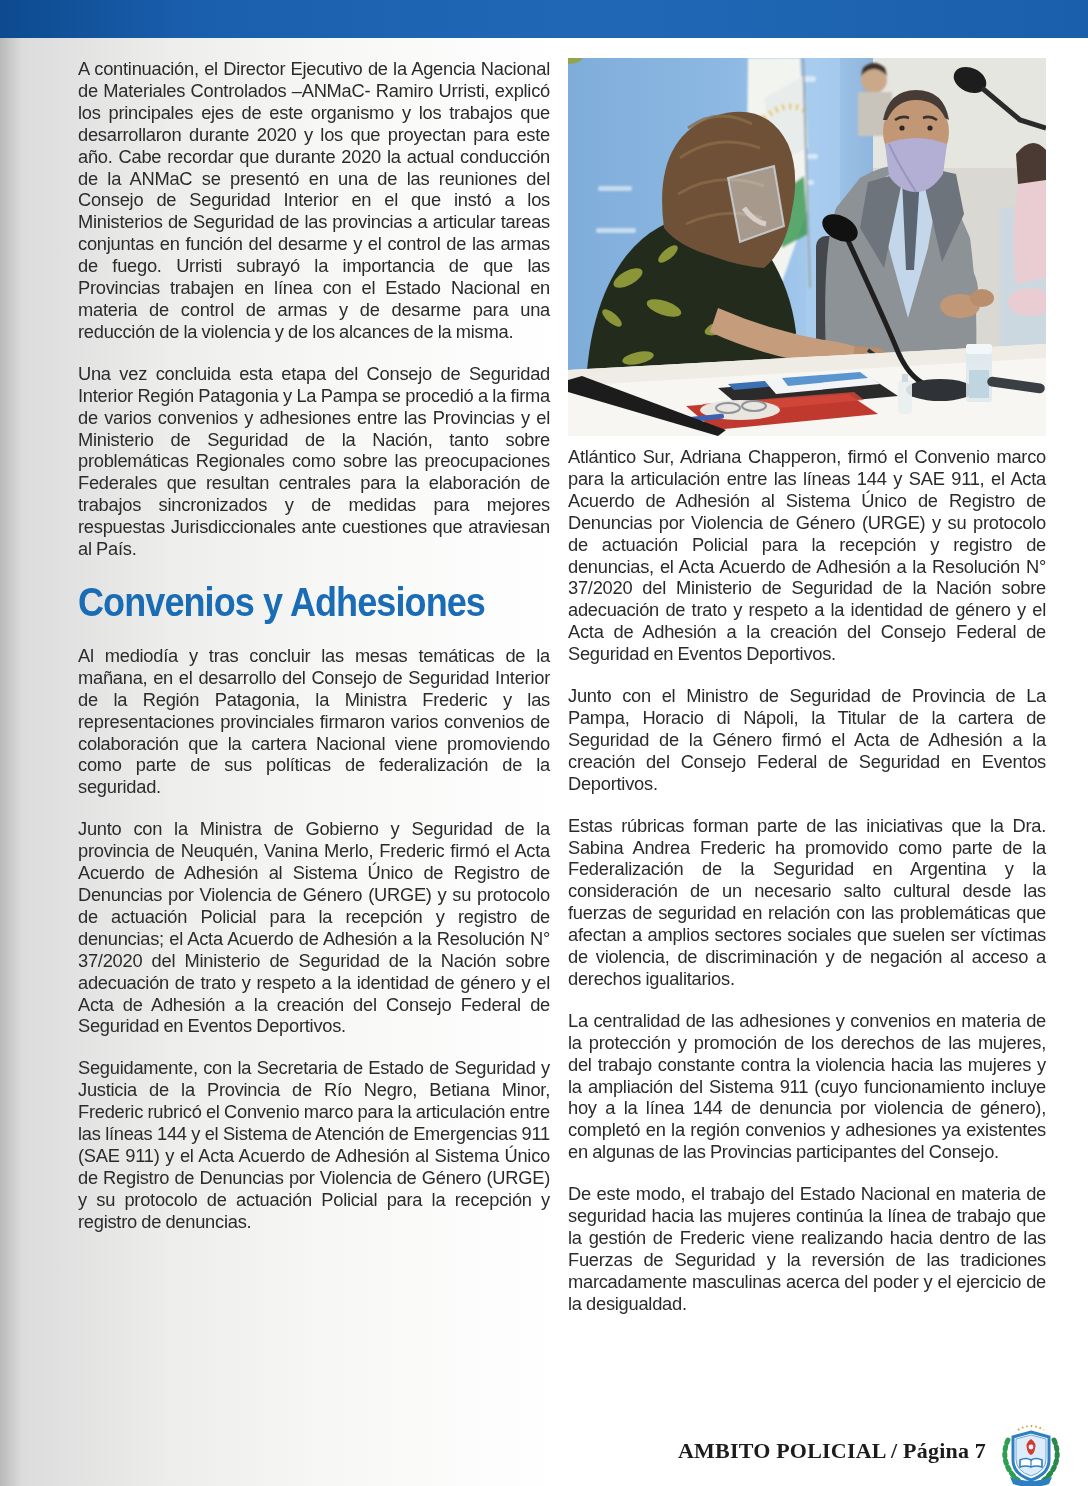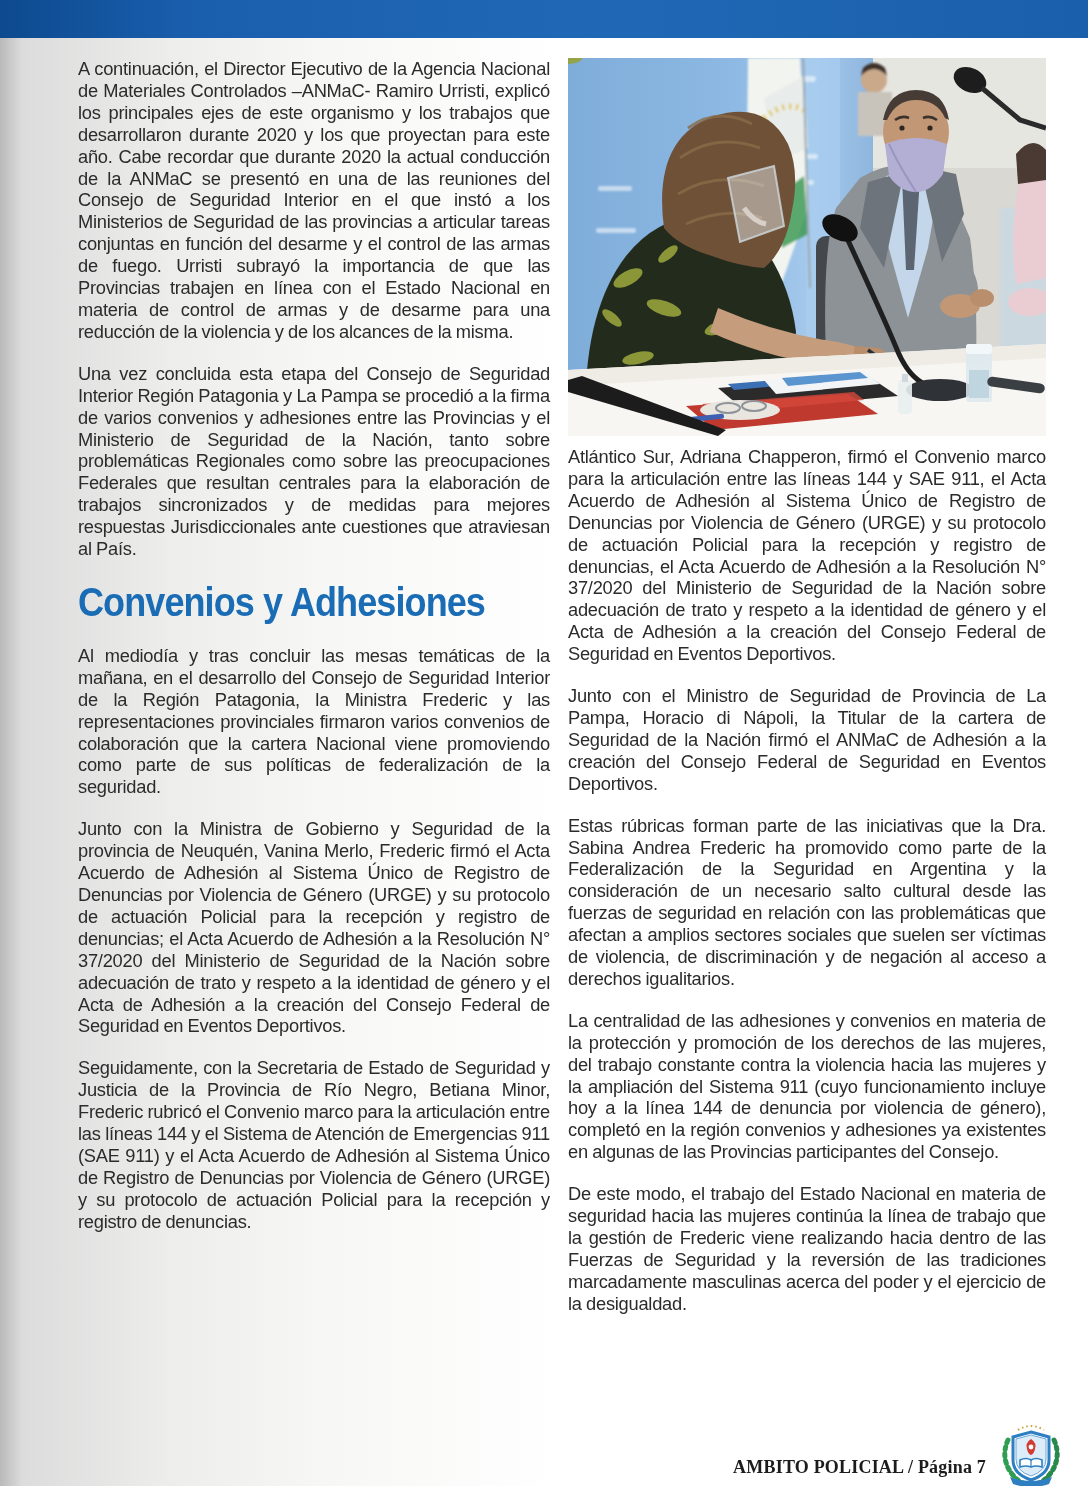--- a/index.html
+++ b/index.html
@@ -34,22 +34,22 @@
     transform:scaleX(0.9);transform-origin:left center;
   }
   figure.photo{margin:0 0 10px 0;width:478px;height:378px;}
   figure.photo svg{display:block;width:478px;height:378px;}
   .footer{
     position:absolute;right:22px;bottom:0;
     display:flex;align-items:flex-end;gap:10px;
   }
   .footer-text{
     font-family:"Liberation Serif",serif;font-weight:bold;
-    font-size:18px;color:#1c1c1c;
-    padding-bottom:8px;letter-spacing:0.2px;
+    font-size:22px;color:#1c1c1c;
+    padding-bottom:22px;letter-spacing:0.2px;
   }
   .crest{display:block;width:70px;height:64px;}
 </style>
 </head>
 <body>
 
 <div class="page">
   <div class="top-band"></div>
 
   <div class="columns">
@@ -191,21 +191,21 @@
 
           <rect x="330" y="322" width="14" height="34" rx="4" fill="#e8eef0" opacity="0.9"></rect>
           <rect x="334" y="316" width="6" height="8" fill="#cfd8dc"></rect>
 
           <rect x="420" y="318" width="58" height="10" rx="5" fill="#3a3f44" transform="rotate(8 420 318)"></rect>
 
           <polygon points="0,322 14,318 158,372 150,378 0,334" fill="#1c1c1c"></polygon>
         </svg>
       </figure>
       <p>Atlántico Sur, Adriana Chapperon, firmó el Convenio marco para la articulación entre las líneas 144 y SAE 911, el Acta Acuerdo de Adhesión al Sistema Único de Registro de Denuncias por Violencia de Género (URGE) y su protocolo de actuación Policial para la recepción y registro de denuncias, el Acta Acuerdo de Adhesión a la Resolución N° 37/2020 del Ministerio de Seguridad de la Nación sobre adecuación de trato y respeto a la identidad de género y el Acta de Adhesión a la creación del Consejo Federal de Seguridad en Eventos Deportivos.</p>
-      <p>Junto con el Ministro de Seguridad de Provincia de La Pampa, Horacio di Nápoli, la Titular de la cartera de Seguridad de la Nación firmó el ANMaC de Adhesión a la creación del Consejo Federal de Seguridad en Eventos Deportivos.</p>
+      <p>Junto con el Ministro de Seguridad de Provincia de La Pampa, Horacio di Nápoli, la Titular de la cartera de Seguridad de la Género firmó el Acta de Adhesión a la creación del Consejo Federal de Seguridad en Eventos Deportivos.</p>
       <p>Estas rúbricas forman parte de las iniciativas que la Dra. Sabina Andrea Frederic ha promovido como parte de la Federalización de la Seguridad en Argentina y la consideración de un necesario salto cultural desde las fuerzas de seguridad en relación con las problemáticas que afectan a amplios sectores sociales que suelen ser víctimas de violencia, de discriminación y de negación al acceso a derechos igualitarios.</p>
       <p>La centralidad de las adhesiones y convenios en materia de la protección y promoción de los derechos de las mujeres, del trabajo constante contra la violencia hacia las mujeres y la ampliación del Sistema 911 (cuyo funcionamiento incluye hoy a la línea 144 de denuncia por violencia de género), completó en la región convenios y adhesiones ya existentes en algunas de las Provincias participantes del Consejo.</p>
       <p>De este modo, el trabajo del Estado Nacional en materia de seguridad hacia las mujeres continúa la línea de trabajo que la gestión de Frederic viene realizando hacia dentro de las Fuerzas de Seguridad y la reversión de las tradiciones marcadamente masculinas acerca del poder y el ejercicio de la desigualdad.</p>
     </div>
   </div>
 
   <div class="footer">
     <span class="footer-text">AMBITO POLICIAL / Página 7</span>
     <span class="crest">
       <svg viewBox="0 0 70 64" aria-hidden="true">

